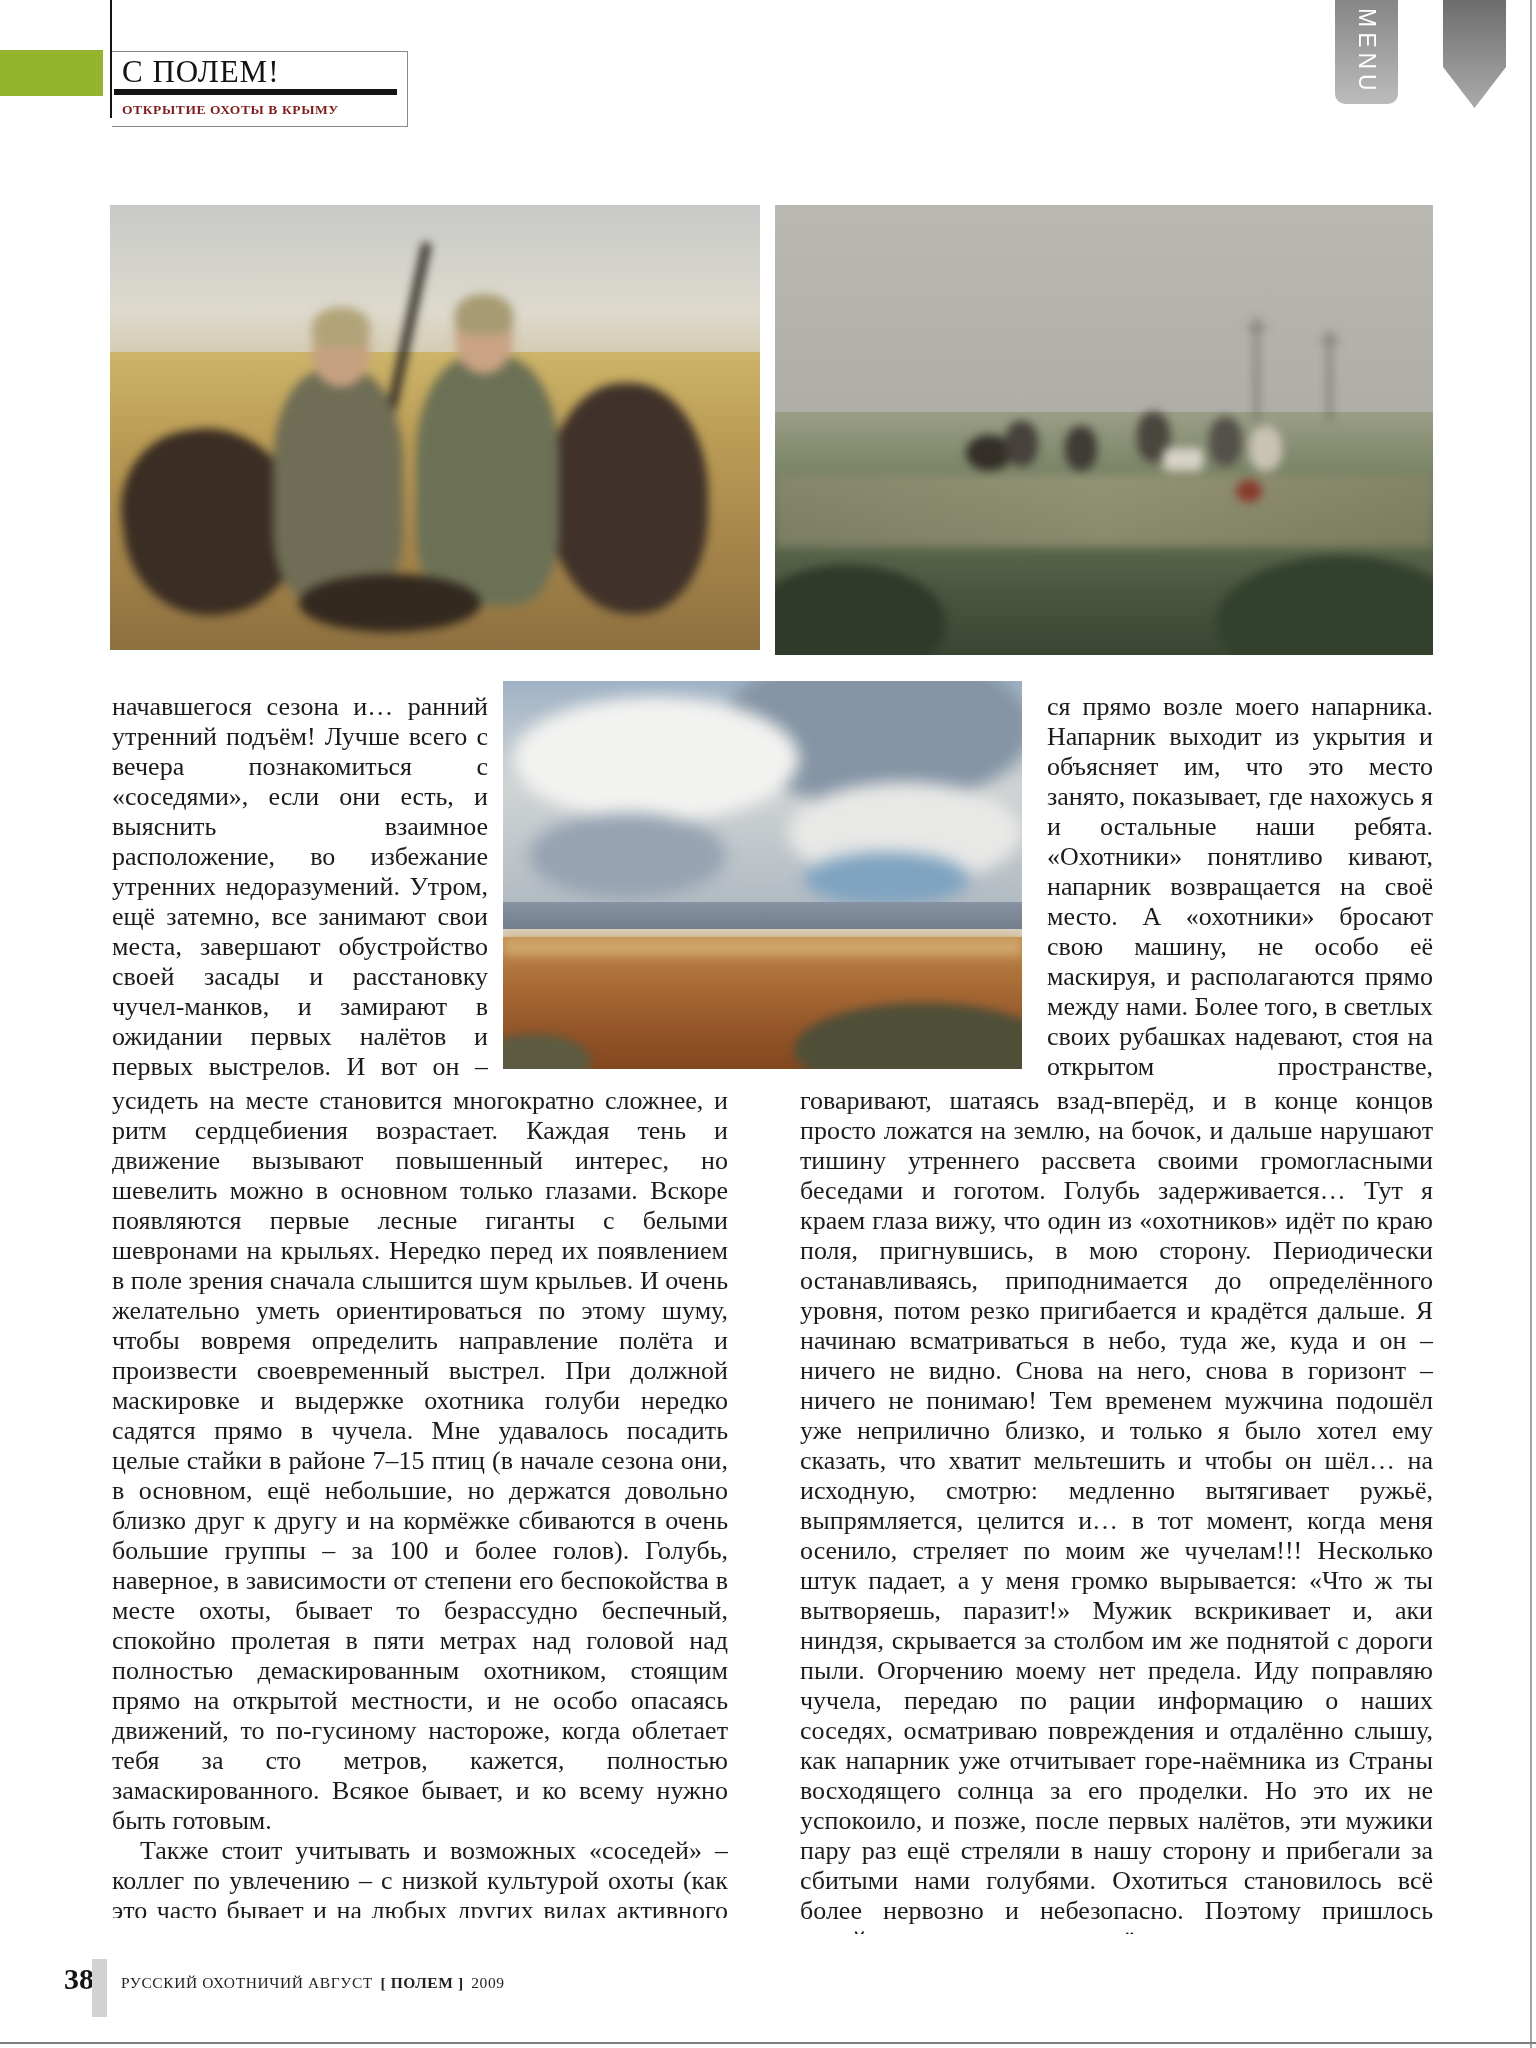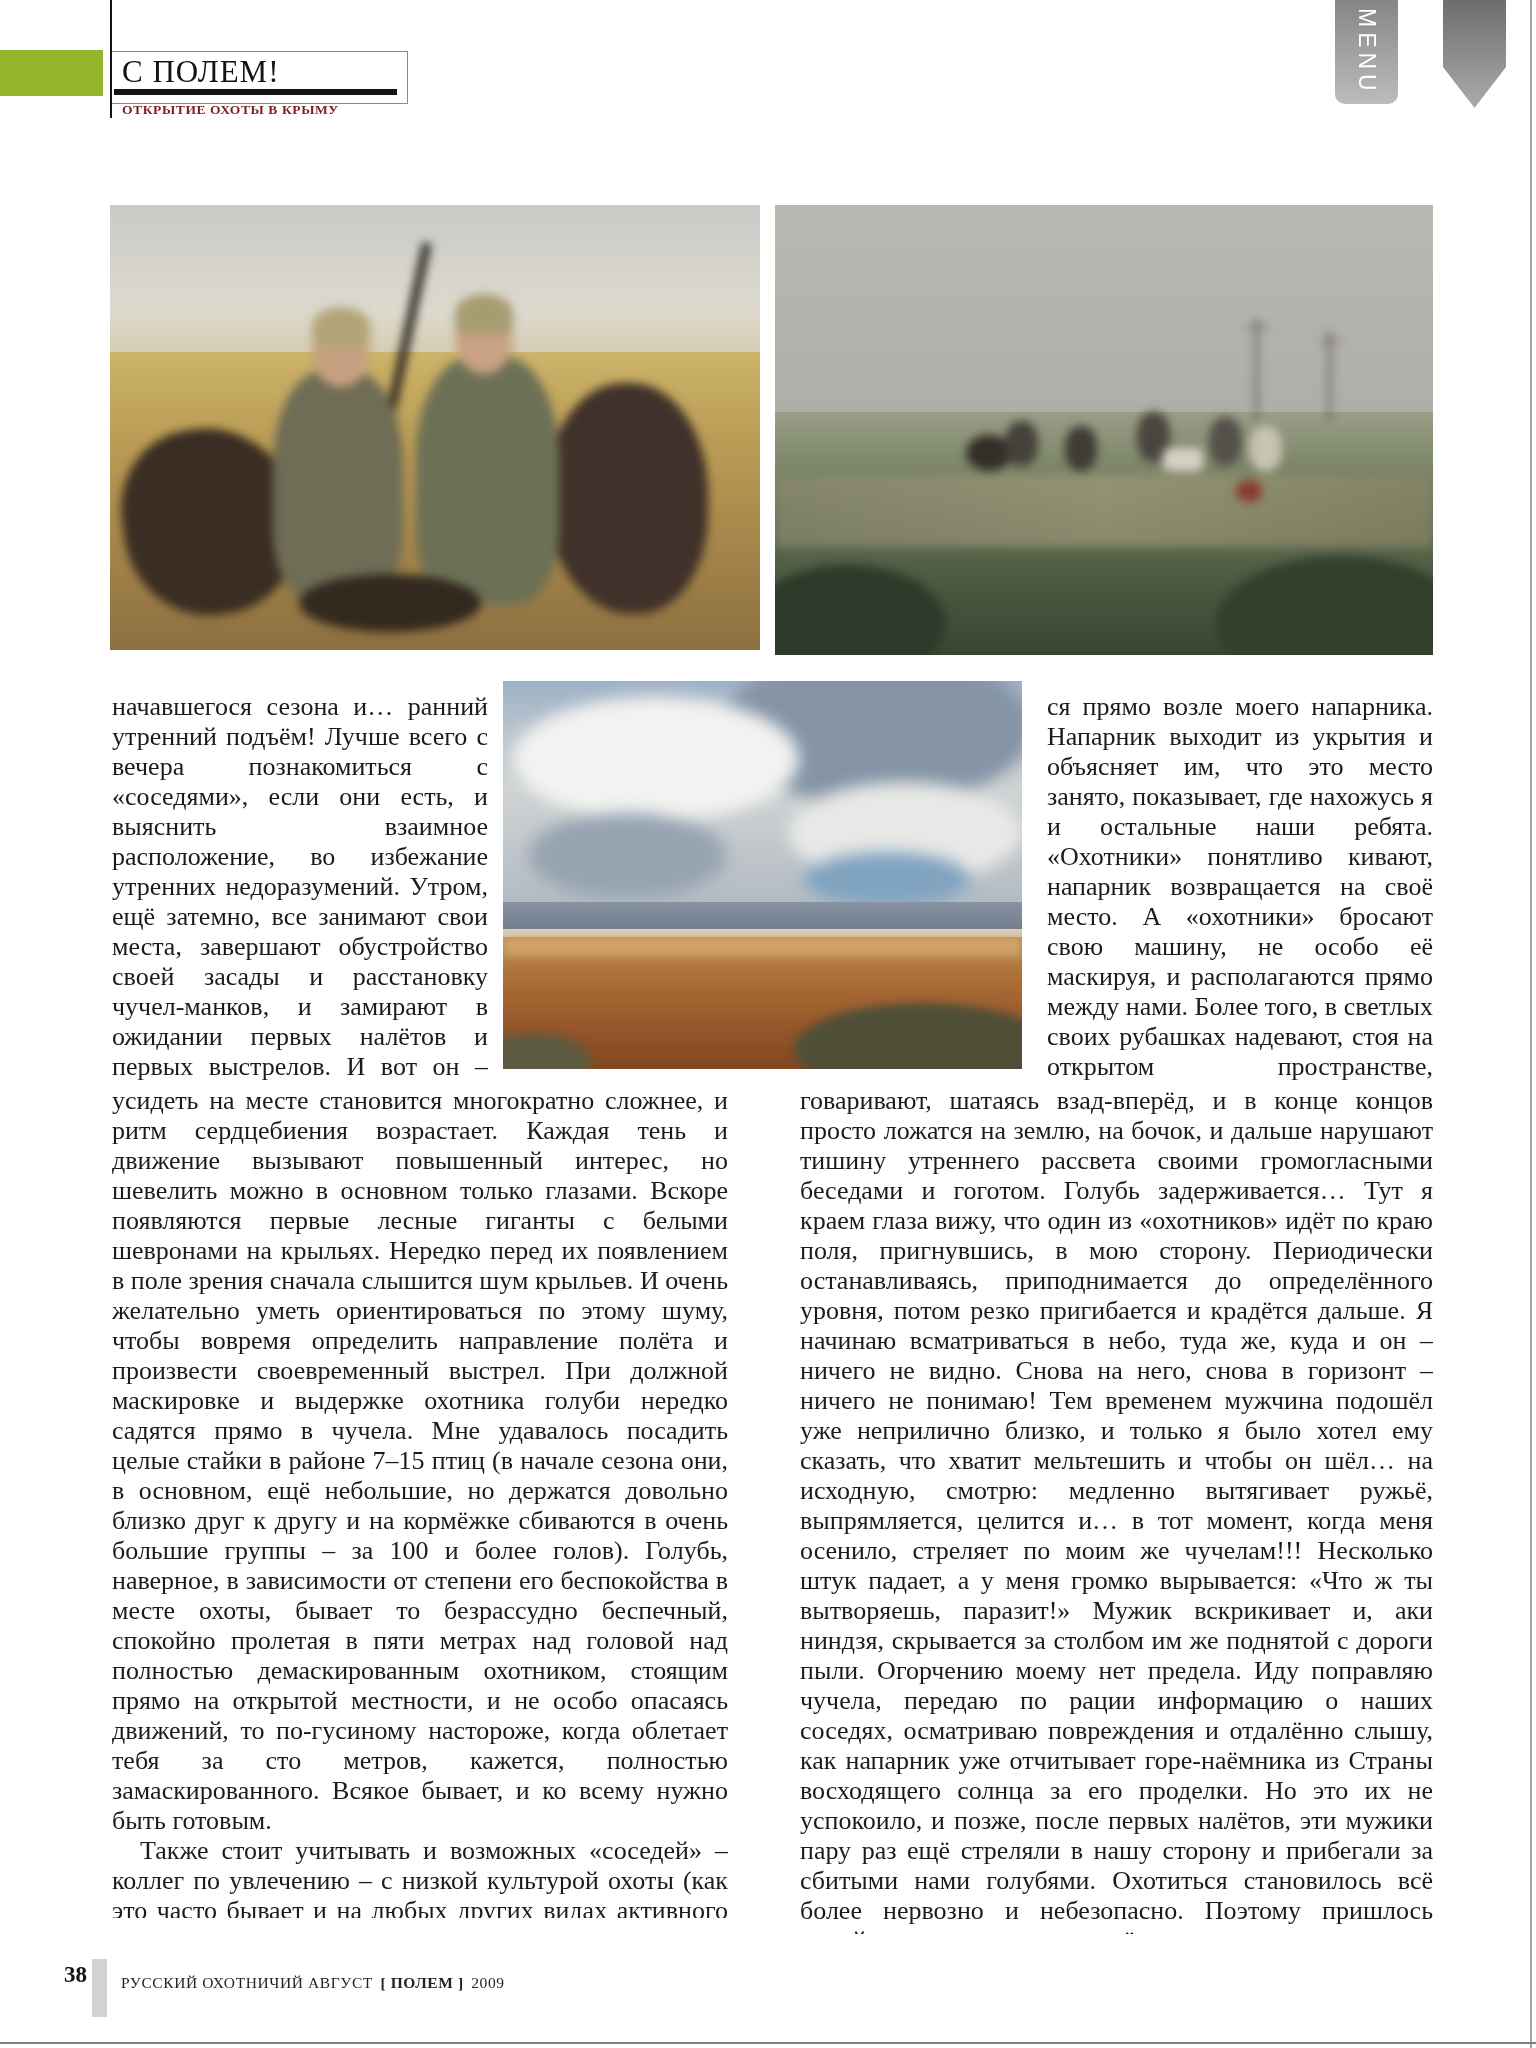--- a/index.html
+++ b/index.html
@@ -2,21 +2,21 @@
 <html><head>
 <meta charset="utf-8">
 <style>
   html,body{margin:0;padding:0;background:#e8e8e8;}
   .page{position:relative;width:1536px;height:2048px;background:#ffffff;overflow:hidden;
         font-family:"Liberation Serif",serif;color:#1b1b1b;margin:0 auto;}
 
   
   .accent-bar{position:absolute;left:0;top:50px;width:103px;height:46px;background:#95b42e;}
   .header-vline{position:absolute;left:110px;top:0;width:2px;height:118px;background:#141414;}
-  .title-box{position:absolute;left:112px;top:51px;width:296px;height:53px;
+  .title-box{position:absolute;left:112px;top:51px;width:296px;height:76px;
              border:1px solid #8a8a8a;border-left:none;box-sizing:border-box;}
   .title-box h1{margin:2px 0 0 10px;font-size:31px;font-weight:normal;letter-spacing:1px;color:#141414;}
   .title-rule{position:absolute;left:2px;right:10px;top:37px;height:6px;background:#141414;}
   .subtitle{position:absolute;left:10px;top:50px;font-size:13.5px;font-weight:bold;letter-spacing:0.6px;color:#7f1d1d;}
 
   .menu-tab{position:absolute;left:1335px;top:0;width:63px;height:104px;
             background:linear-gradient(#868686,#bcbcbc);border-radius:0 0 10px 10px;
             display:flex;align-items:flex-start;justify-content:center;cursor:pointer;}
   .menu-tab span{writing-mode:vertical-rl;font-family:"Liberation Sans",sans-serif;
                  font-size:23px;letter-spacing:5px;color:#ffffff;margin-top:8px;}
@@ -87,21 +87,21 @@
   
   .txt{position:absolute;font-size:26px;line-height:30px;text-align:justify;overflow:hidden;}
   .txt p{margin:0;}
   .txt p.indent{text-indent:28px;}
   #col1-top{left:112px;top:692px;width:376px;height:394px;}
   #col2-top{left:1047px;top:692px;width:386px;height:394px;}
   #col1-main{left:112px;top:1086px;width:616px;height:832px;}
   #col2-main{left:800px;top:1086px;width:633px;height:848px;}
 
   
-  .page-num{position:absolute;left:64px;top:1962px;font-size:23px;font-weight:bold;color:#141414;}
+  .page-num{position:absolute;left:64px;top:1962px;font-size:30px;font-weight:bold;color:#141414;}
   .footer-bar{position:absolute;left:92px;top:1959px;width:15px;height:58px;background:#d2d2d2;}
   .footer-line{position:absolute;left:121px;top:1974px;font-size:15.5px;letter-spacing:0.6px;color:#222;white-space:nowrap;}
   .footer-line b{margin:0 3px;}
 </style>
 </head>
 <body>
 
 <div class="page">
 
   <div class="accent-bar"></div>

